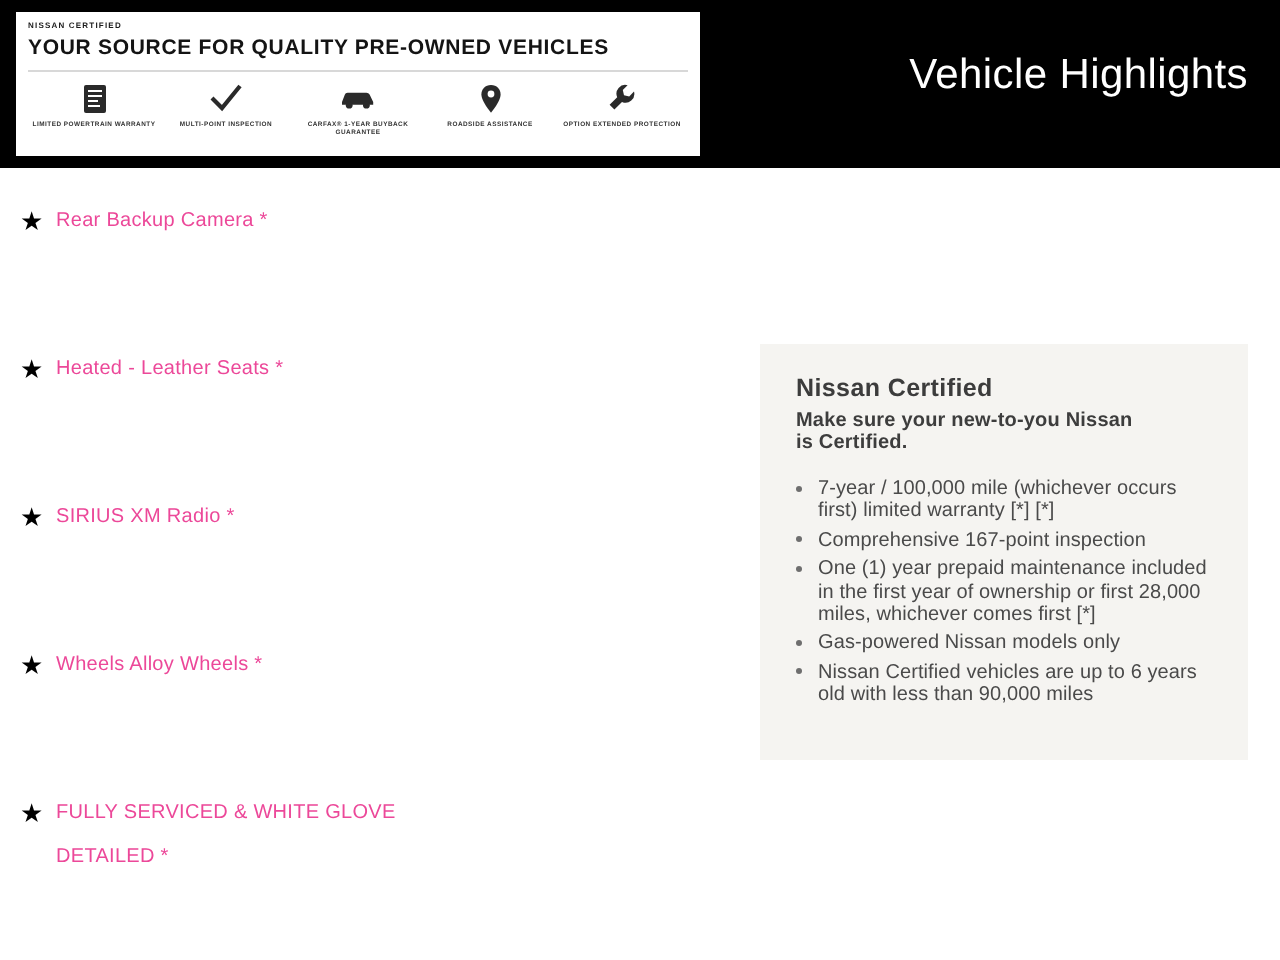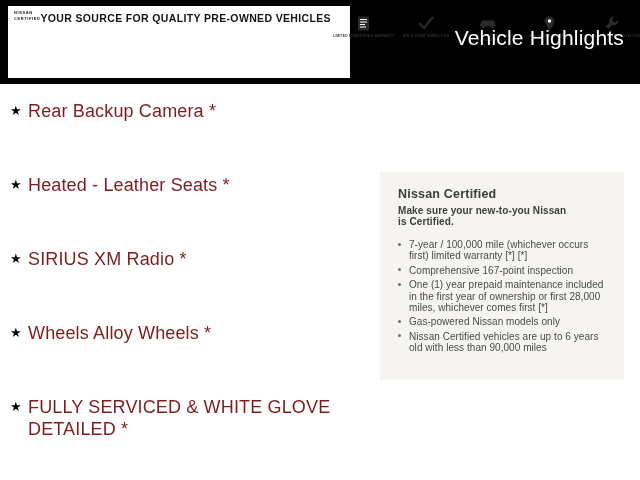--- a/index.html
+++ b/index.html
@@ -27,21 +27,21 @@
     align-items: flex-start;
   }
   .cert-card {
     width: 342px;
     height: 72px;
     margin: 6px 0 0 8px;
     background: #ffffff;
     box-sizing: border-box;
     padding: 4px 6px 3px 6px;
     display: flex;
-    flex-direction: row;
+    flex-direction: column;
     position: relative;
   }
   .cert-brand {
     font-size: 4px;
     letter-spacing: 0.6px;
     color: #1a1a1a;
     font-weight: bold;
     line-height: 6px;
     text-transform: uppercase;
   }
@@ -117,23 +117,23 @@
   }
   .feature-star {
     width: 18px;
     flex: 0 0 18px;
     font-size: 13px;
     line-height: 22px;
     color: #000000;
     text-align: left;
   }
   .feature-text {
-    font-size: 18px;
+    font-size: 10px;
     line-height: 22px;
-    color: #7f1d1d;
+    color: #ec4899;
     letter-spacing: 0.15px;
     white-space: pre-line;
   }
 
   
   .info-panel {
     position: absolute;
     left: 380px;
     top: 172px;
     width: 244px;

